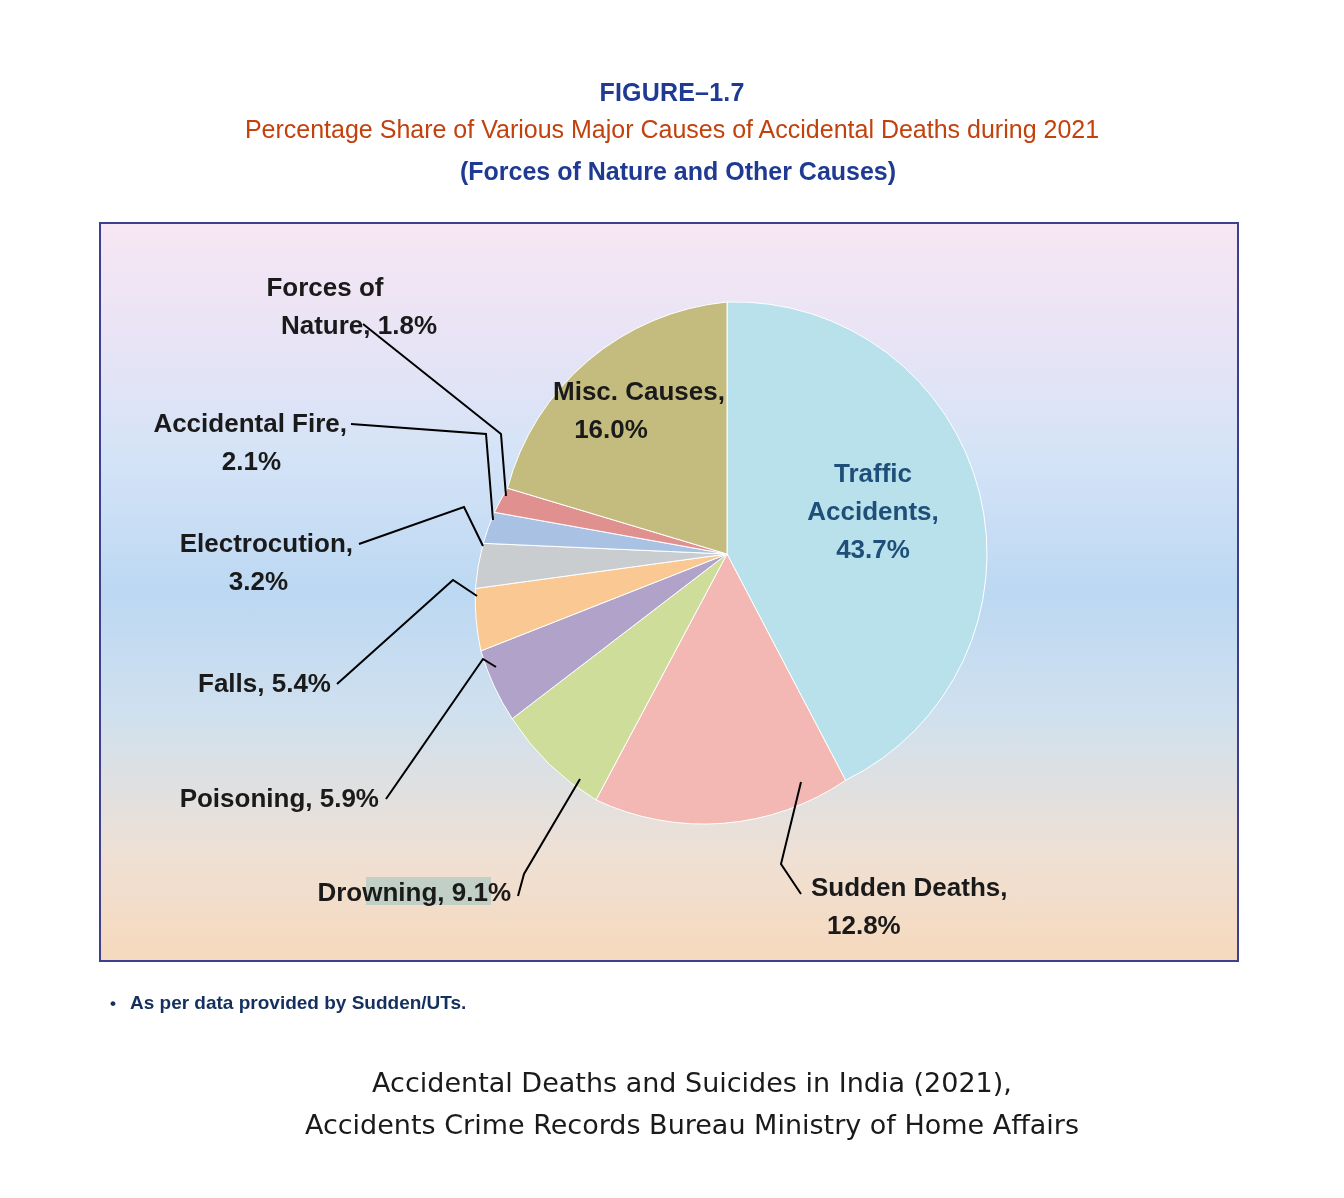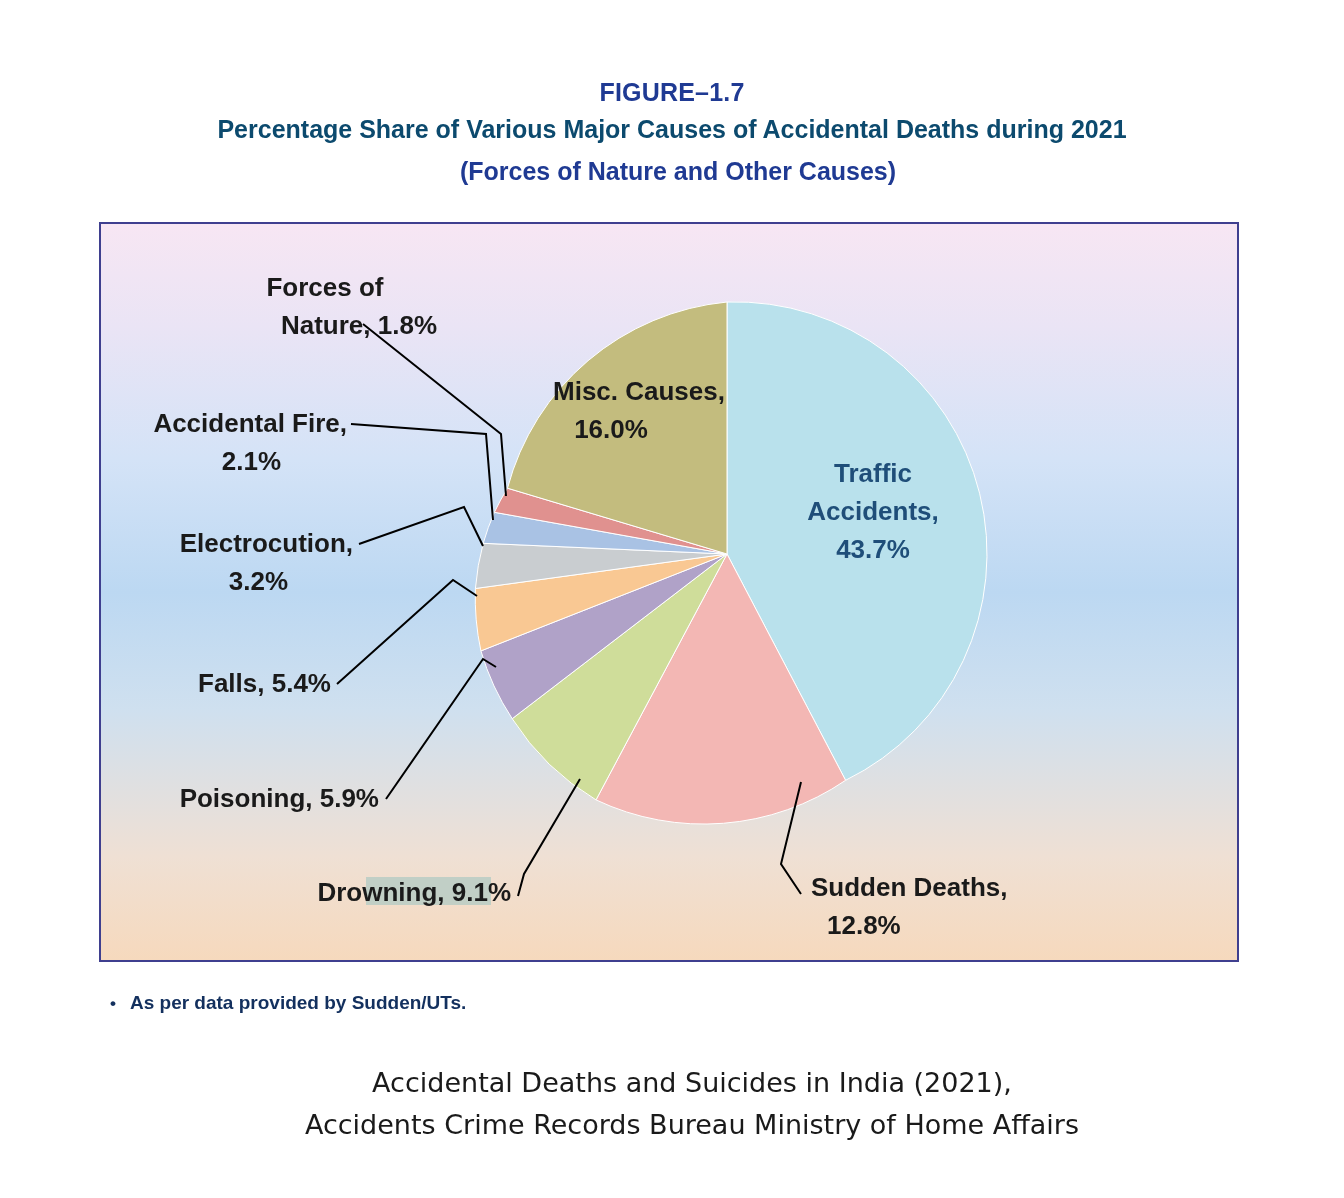--- a/index.html
+++ b/index.html
@@ -32,22 +32,22 @@
     color: #1f3a93;
     letter-spacing: .2px;
   }
   .title-line1 {
     position: absolute;
     top: 115px;
     left: 0;
     width: 1344px;
     text-align: center;
     font-size: 25px;
-    font-weight: bold;
-    color: #0c4a6e;
+    font-weight: normal;
+    color: #c2410c;
   }
   .title-line2 {
     position: absolute;
     top: 157px;
     left: 6px;
     width: 1344px;
     text-align: center;
     font-size: 25px;
     font-weight: bold;
     color: #1f3a93;

